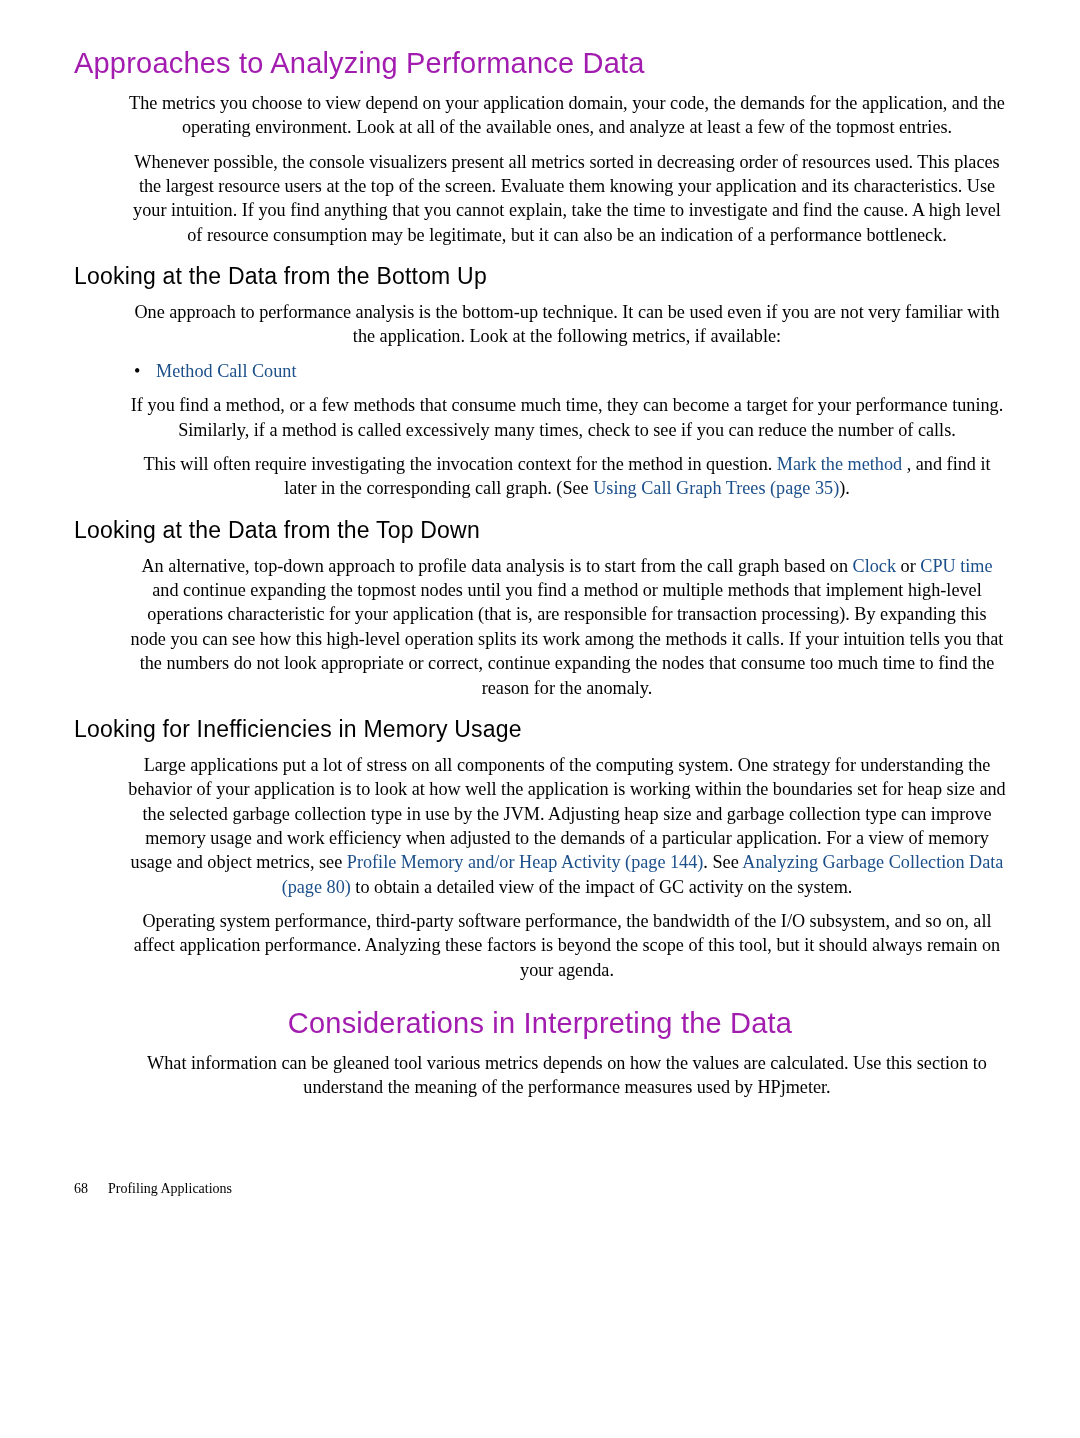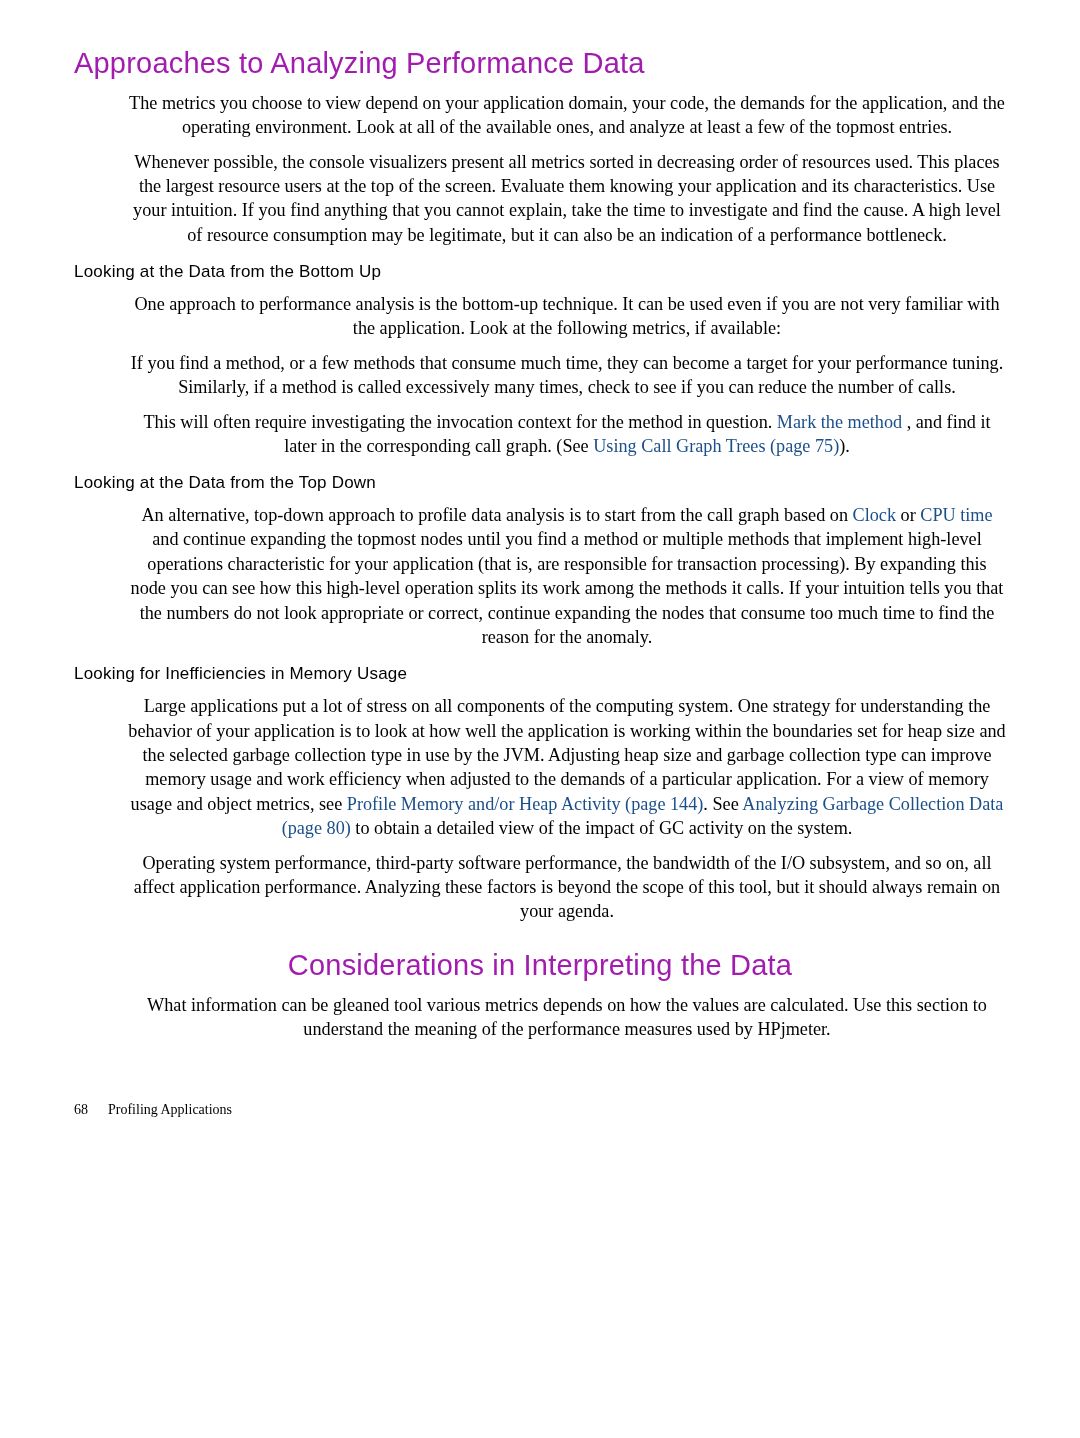--- a/index.html
+++ b/index.html
@@ -17,21 +17,21 @@
     font-size: 29px;
     letter-spacing: 0.2px;
     margin-bottom: 8px;
     margin-top: 0;
     color: #a21caf;
   }
   h1.spaced { margin-top: 22px; text-align: center; }
   h2 {
     font-family: Futura, "Century Gothic", "Trebuchet MS", Helvetica, Arial, sans-serif;
     font-weight: 400;
-    font-size: 17px;
+    font-size: 23px;
     letter-spacing: 0.2px;
     margin-top: 14px;
     margin-bottom: 8px;
     color: #000;
   }
   p {
     margin-left: 54px;
     margin-bottom: 10px;
     text-align: center;
   }
@@ -51,36 +51,37 @@
     left: 6px;
     top: 0;
     color: #000;
   }
   .link { color: #1b4f8a; }
   .footer {
     position: relative;
     margin-top: 60px;
     font-size: 14px;
   }
-  .footer .pn { display: inline-block; margin-right: 20px; }
+  .footer .pn { display: inline-block; margin-right: 20px; margin-top: 20px; }
 </style>
 </head>
 <body>
 
 <h1>Approaches to Analyzing Performance Data</h1>
 <p>The metrics you choose to view depend on your application domain, your code, the demands for the application, and the operating environment. Look at all of the available ones, and analyze at least a few of the topmost entries.</p>
 <p>Whenever possible, the console visualizers present all metrics sorted in decreasing order of resources used. This places the largest resource users at the top of the screen. Evaluate them knowing your application and its characteristics. Use your intuition. If you find anything that you cannot explain, take the time to investigate and find the cause. A high level of resource consumption may be legitimate, but it can also be an indication of a performance bottleneck.</p>
 
 <h2>Looking at the Data from the Bottom Up</h2>
 <p>One approach to performance analysis is the bottom-up technique. It can be used even if you are not very familiar with the application. Look at the following metrics, if available:</p>
 <ul>
+  <li><span class="link">Method Call Count</span></li>
 </ul>
 <p>If you find a method, or a few methods that consume much time, they can become a target for your performance tuning. Similarly, if a method is called excessively many times, check to see if you can reduce the number of calls.</p>
 <p>
-  <span>This will often require investigating the invocation context for the method in question. </span><span class="link">Mark the method </span><span>, and find it later in the corresponding call graph. (See </span><span class="link">Using Call Graph Trees (page 75)</span><span>).</span>
+  <span>This will often require investigating the invocation context for the method in question. </span><span class="link">Mark the method </span><span>, and find it later in the corresponding call graph. (See </span><span class="link">Using Call Graph Trees (page 35)</span><span>).</span>
 </p>
 
 <h2>Looking at the Data from the Top Down</h2>
 <p>
   <span>An alternative, top-down approach to profile data analysis is to start from the call graph based on </span><span class="link">Clock</span><span> or </span><span class="link">CPU time</span><span> and continue expanding the topmost nodes until you find a method or multiple methods that implement high-level operations characteristic for your application (that is, are responsible for transaction processing). By expanding this node you can see how this high-level operation splits its work among the methods it calls. If your intuition tells you that the numbers do not look appropriate or correct, continue expanding the nodes that consume too much time to find the reason for the anomaly.</span>
 </p>
 
 <h2>Looking for Inefficiencies in Memory Usage</h2>
 <p>
   <span>Large applications put a lot of stress on all components of the computing system. One strategy for understanding the behavior of your application is to look at how well the application is working within the boundaries set for heap size and the selected garbage collection type in use by the JVM. Adjusting heap size and garbage collection type can improve memory usage and work efficiency when adjusted to the demands of a particular application. For a view of memory usage and object metrics, see </span><span class="link">Profile Memory and/or Heap Activity (page 144)</span><span>. See </span><span class="link">Analyzing Garbage Collection Data  (page 80)</span><span> to obtain a detailed view of the impact of GC activity on the system.</span>

